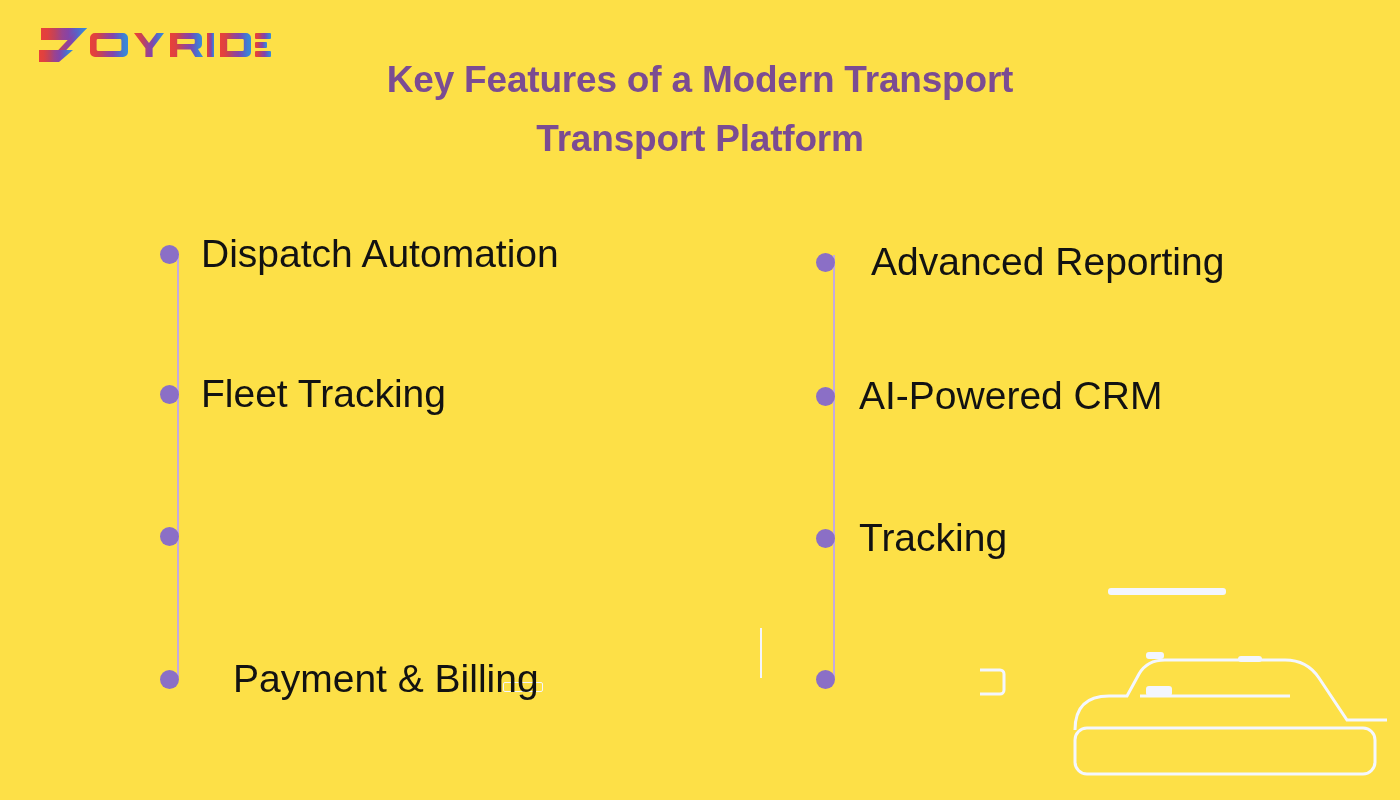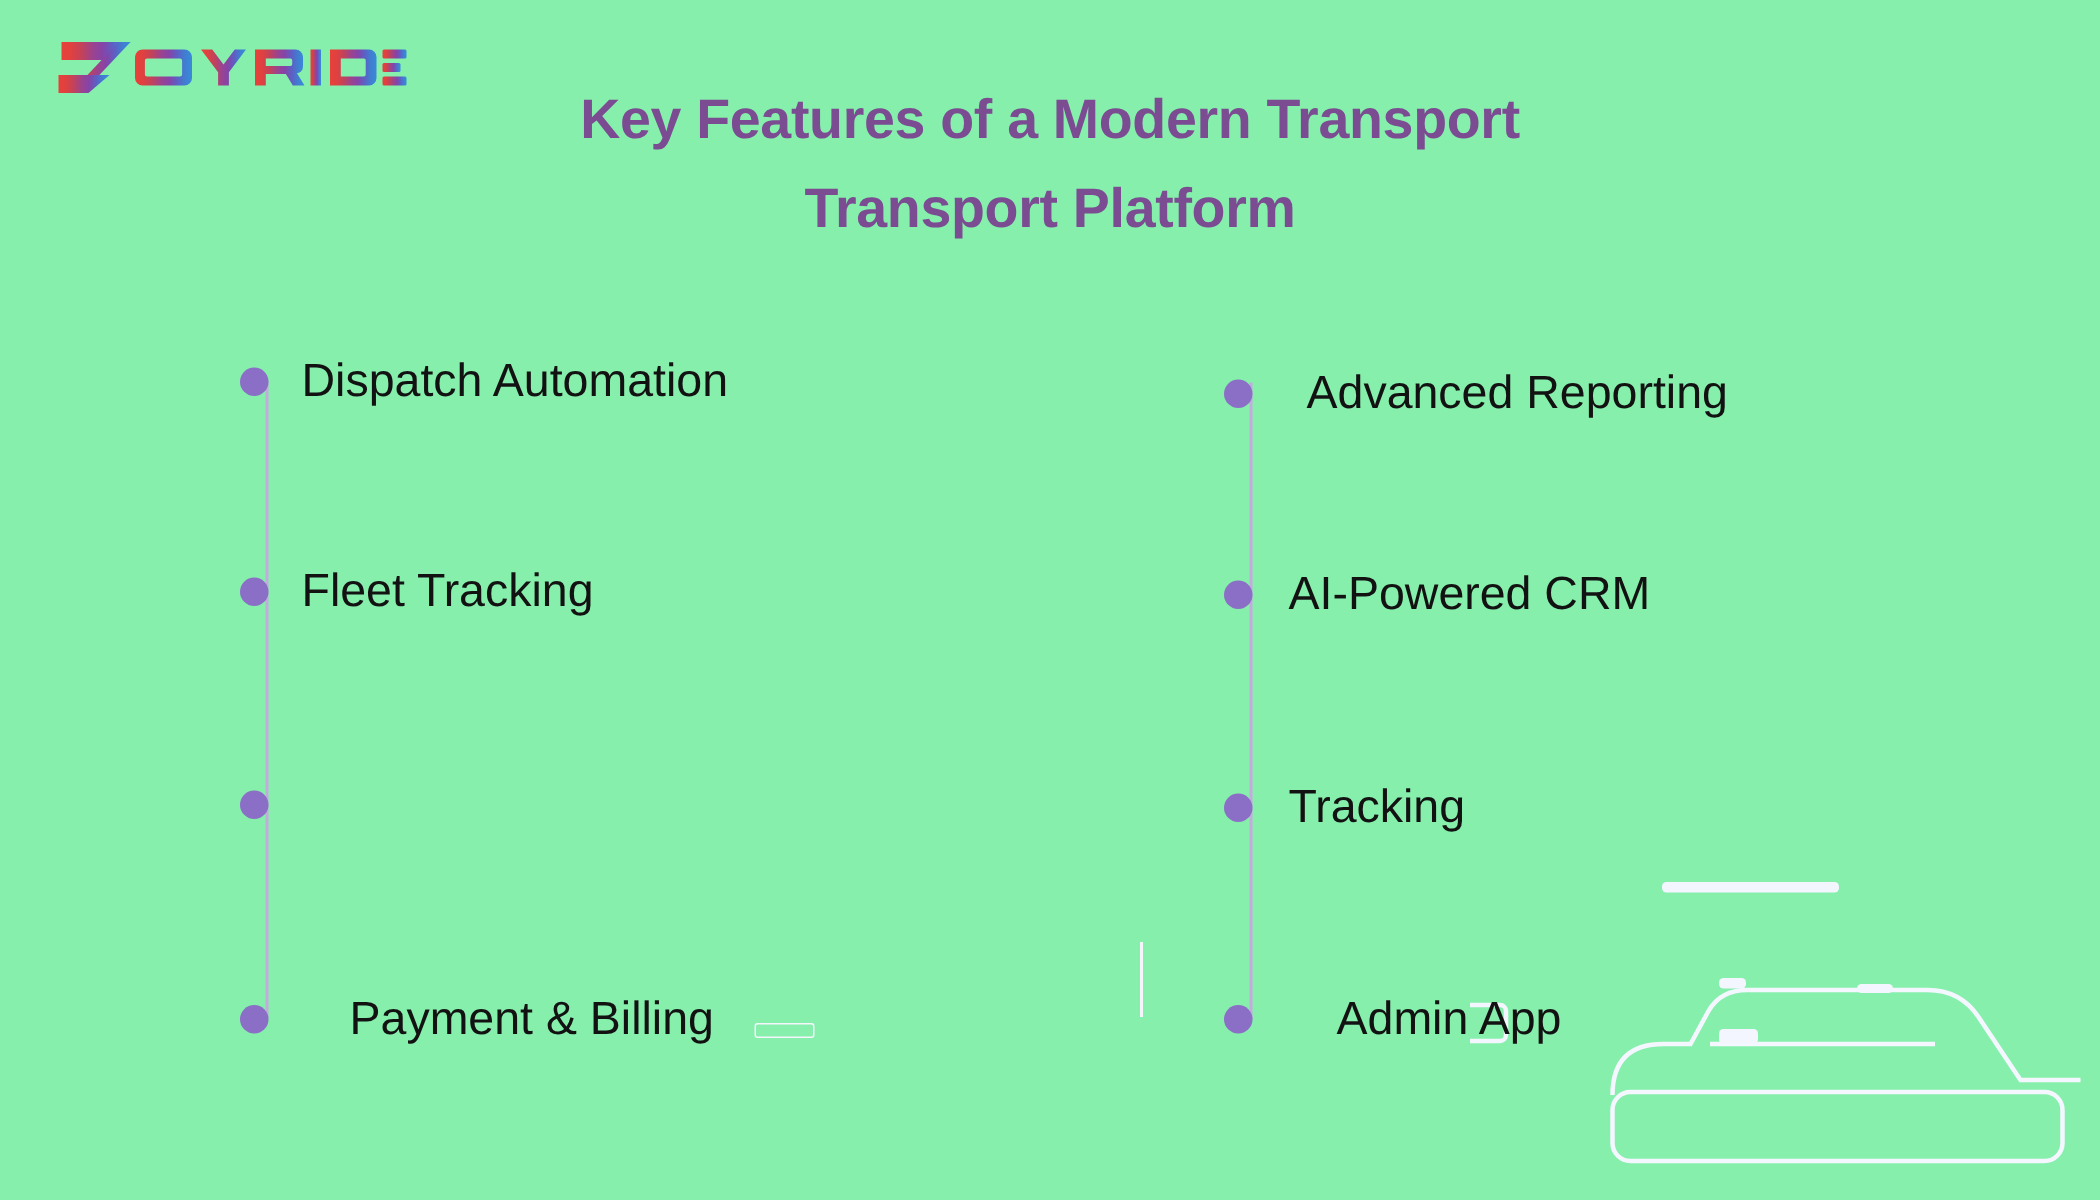--- a/index.html
+++ b/index.html
@@ -9,21 +9,21 @@
     background: #ffffff;
   }
   body {
     font-family: "Liberation Sans", sans-serif;
     -webkit-font-smoothing: antialiased;
   }
   .slide {
     position: relative;
     width: 1400px;
     height: 800px;
-    background: #86efac;
+    background: #fde047;
     overflow: hidden;
   }
 
   
   .watermark {
     position: absolute;
     right: 0;
     bottom: 0;
     width: 420px;
     height: 230px;
@@ -118,21 +118,21 @@
     flex: 0 0 auto;
     width: 19px;
     height: 19px;
     border-radius: 50%;
     background: #8b6fc6;
     z-index: 2;
   }
   .feature .label {
     margin-left: 22px;
     color: #121212;
-    font-size: 31px;
+    font-size: 39px;
     font-weight: 400;
     line-height: 38px;
     white-space: nowrap;
   }
   .column.right .feature .label { margin-left: 36px; }
   .column.right .feature.r2 .label,
   .column.right .feature.r3 .label,
   .column.right .feature.r4 .label { margin-left: 24px; }
 
   
@@ -254,18 +254,17 @@
         <span class="label">AI-Powered CRM</span>
       </div>
 
       <div class="feature row3 r3">
         <span class="dot"></span>
         <span class="label">Tracking</span>
       </div>
 
       <div class="feature row4 r4">
         <span class="dot"></span>
-        <span class="label">Admin App</span>
       </div>
     </div>
 
   </div>
 </div>
 
 </body></html>

